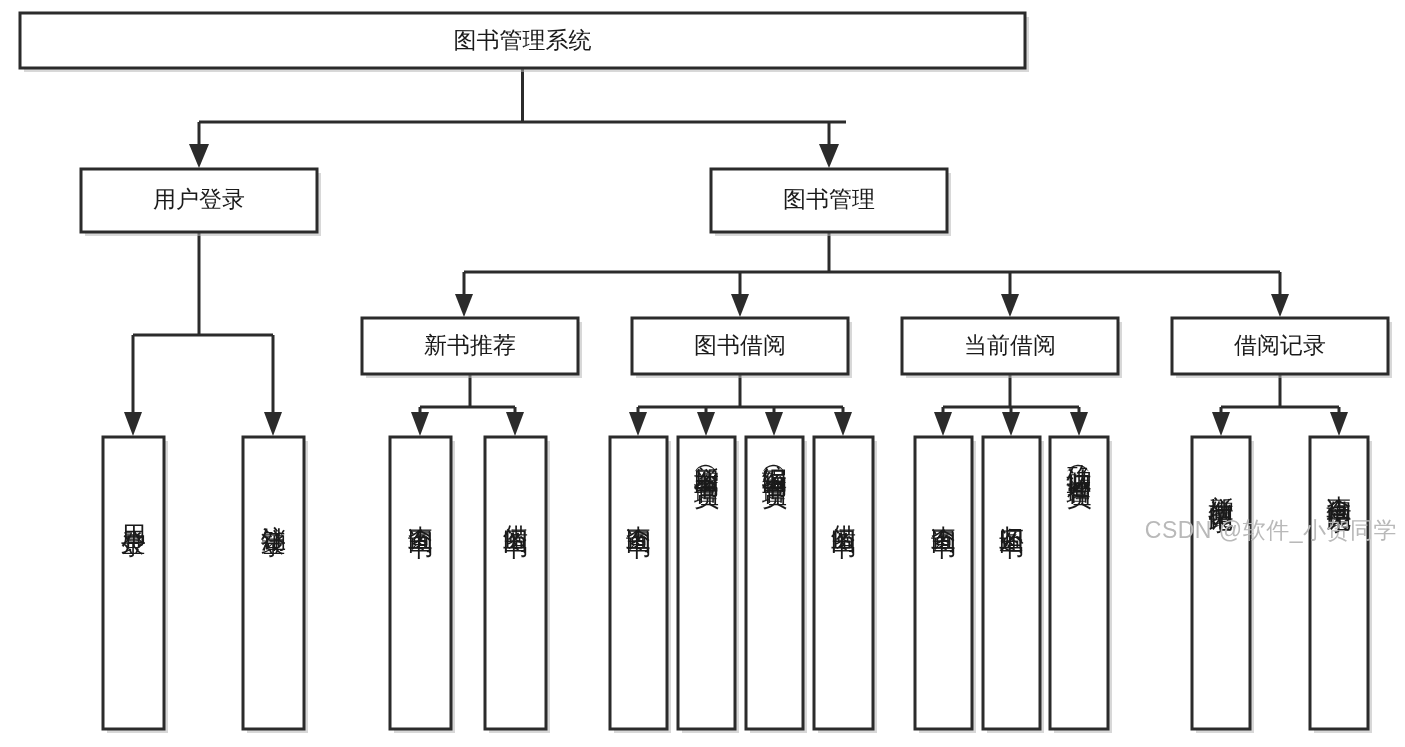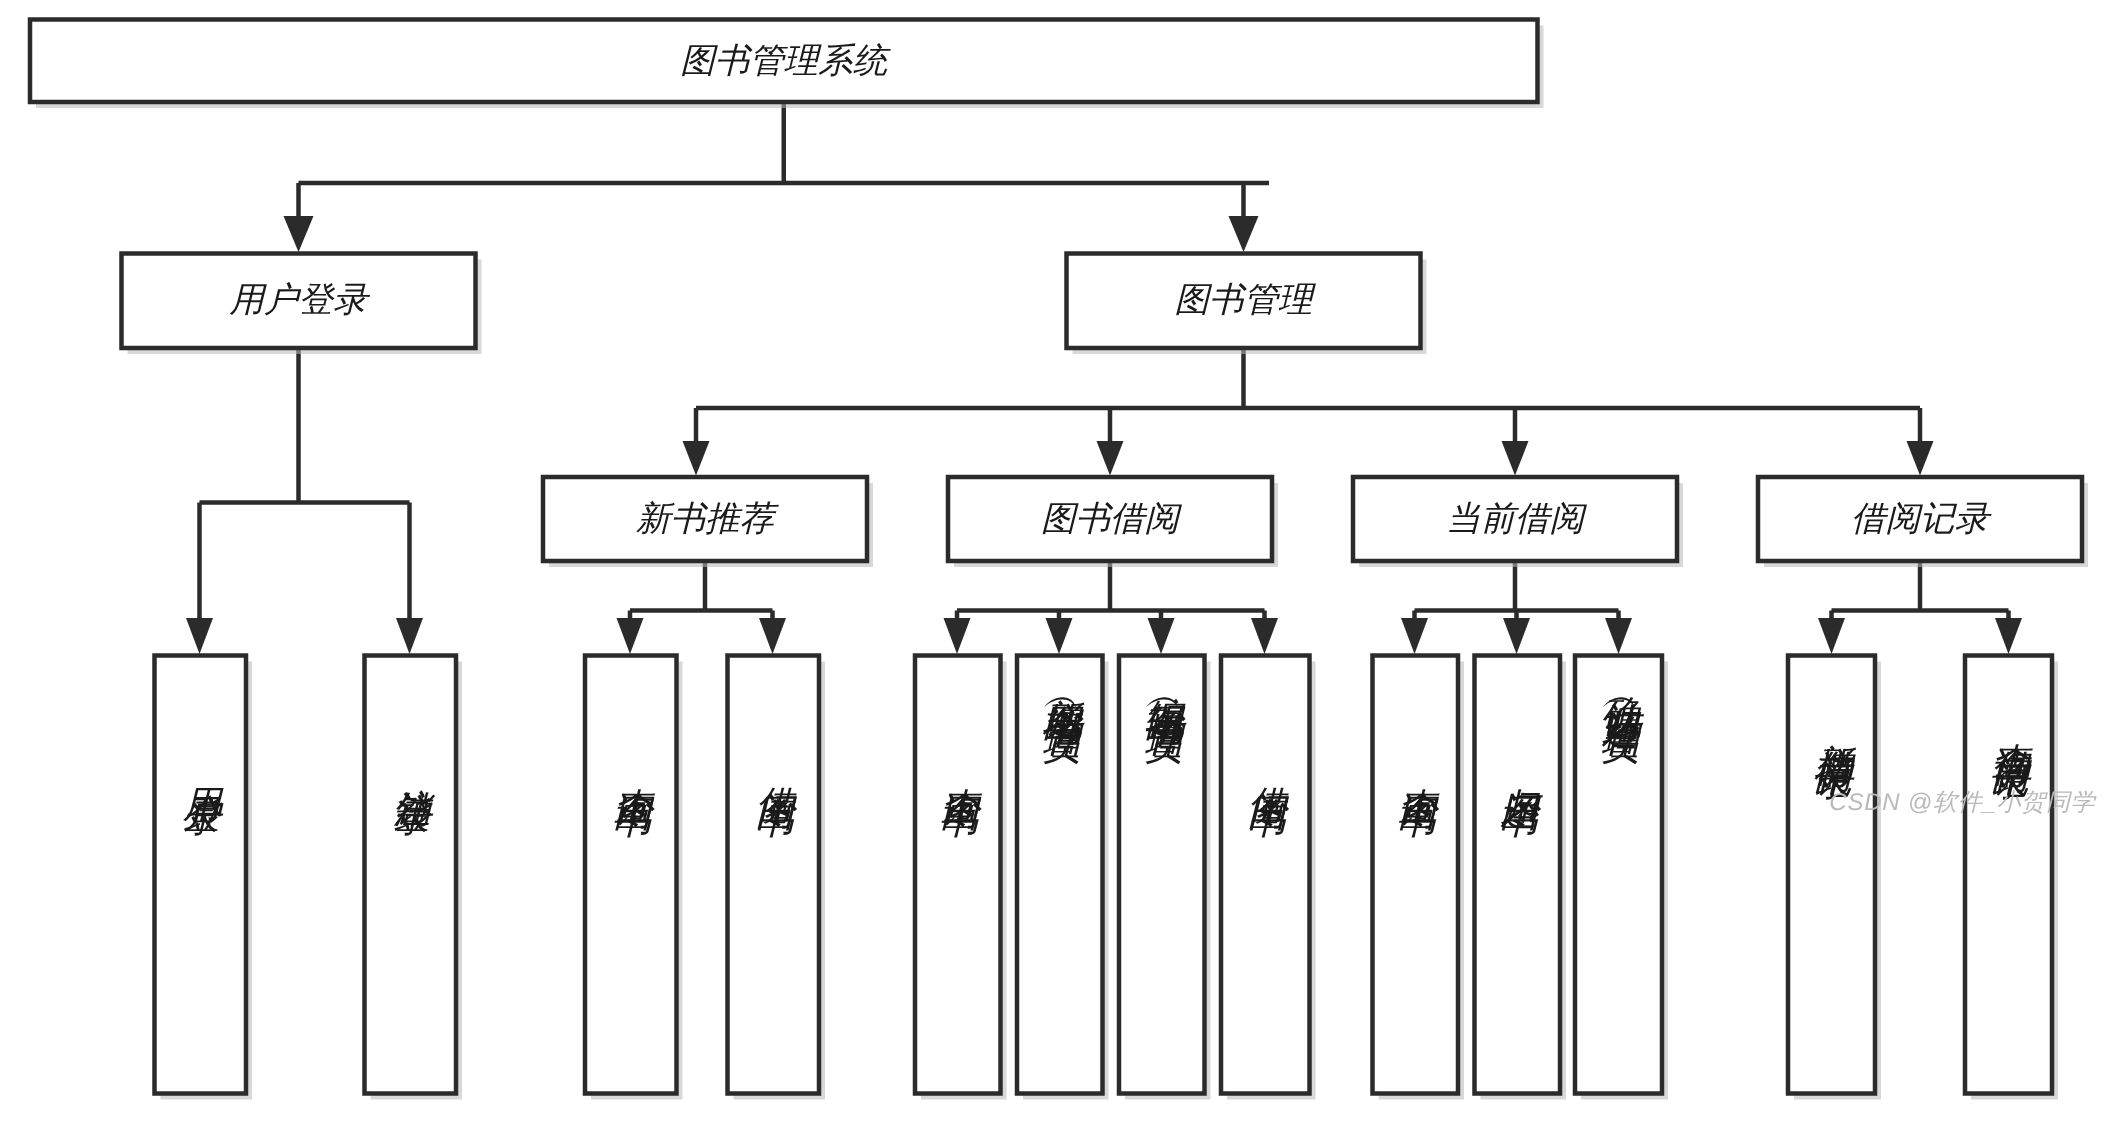--- a/index.html
+++ b/index.html
@@ -13,21 +13,20 @@
     font-family: "Liberation Sans", "DejaVu Sans", sans-serif;
     overflow: hidden;
     position: relative;
   }
   #diagram-root {
     position: absolute;
     left: 0;
     top: 0;
     width: 1405px;
     height: 552px;
-    font-style: italic;
   }
   svg.canvas {
     display: block;
     width: 1405px;
     height: 747px;
   }
   .node-box {
     fill: #ffffff;
     stroke: #2b2b2b;
     stroke-width: 3;
@@ -68,21 +67,21 @@
     line-height: 1;
     letter-spacing: 3px;
     color: #1a1a1a;
     white-space: nowrap;
   }
   .watermark {
     position: absolute;
     right: 8px;
     bottom: 6px;
     font-family: "Liberation Sans", "DejaVu Sans", sans-serif;
-    font-size: 16px;
+    font-size: 23px;
     color: #b9b9b9;
     letter-spacing: 0.5px;
     user-select: none;
   }
 </style>
 </head>
 <body>
 
 <div id="diagram-root">
   <svg class="canvas" viewBox="0 0 1405 747">

